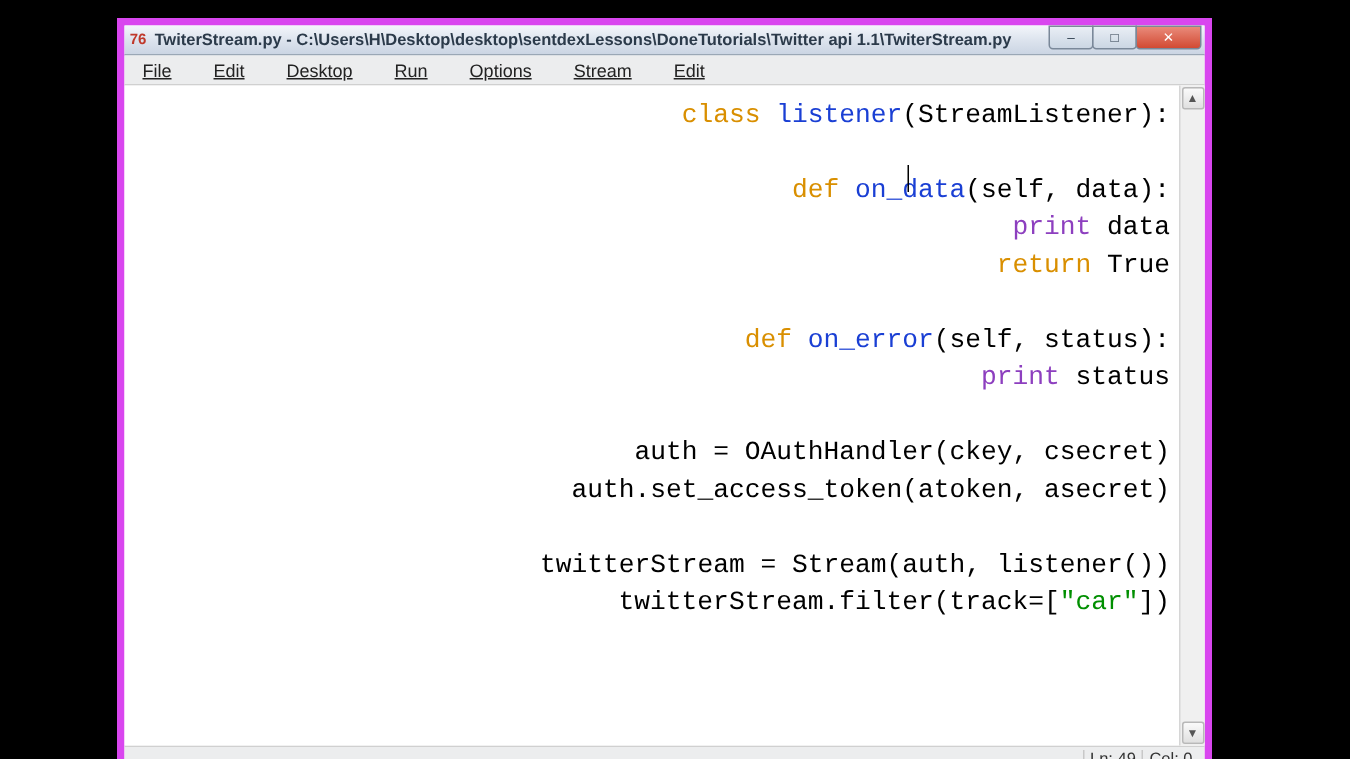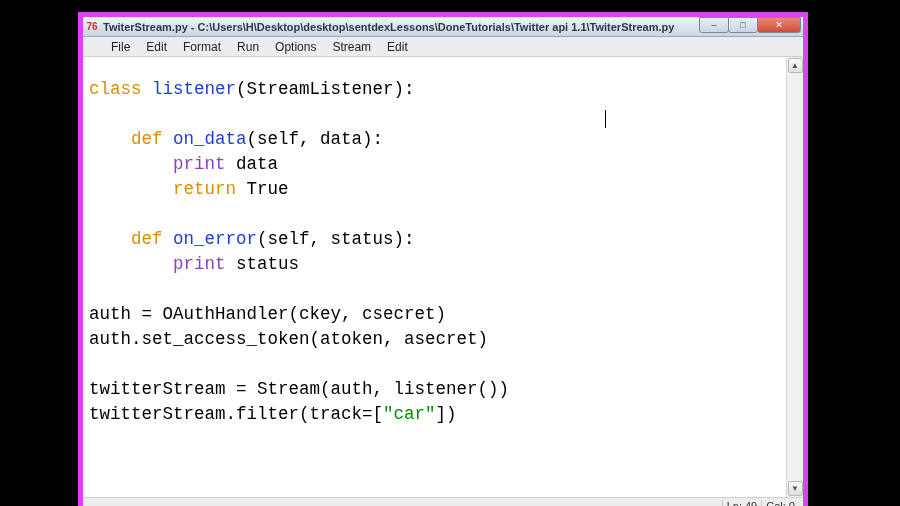--- a/index.html
+++ b/index.html
@@ -68,43 +68,45 @@
     background: linear-gradient(to bottom, #e98a7a, #d24a33);
     color: #fff;
     width: 44px;
   }
   .menubar {
     height: 20px;
     background: #ecedee;
     border-bottom: 1px solid #d0d0d0;
     display: flex;
     align-items: center;
-    padding: 0 20px;
+    padding: 0 4px;
     font-size: 12px;
     color: #222;
-    gap: 0;
+    gap: 12px;
+    text-decoration: underline;
   }
   .menubar span {
     padding: 2px 8px;
   }
   .editor-wrap {
     flex: 1;
     display: flex;
     position: relative;
     background: #fff;
   }
   .editor {
     flex: 1;
-    padding: 20px 6px 6px 6px;
+    padding: 8px 6px 6px 6px;
     font-family: "Consolas", "Courier New", monospace;
     font-size: 17.5px;
     line-height: 25px;
     white-space: pre;
     color: #000;
     position: relative;
+    text-align: right;
   }
   .kw-orange { color: #d98f00; }
   .kw-blue   { color: #1a3fd4; }
   .kw-purple { color: #8d3fbf; }
   .str-green { color: #008f00; }
   .text-caret {
     position: absolute;
     width: 1px;
     height: 18px;
     background: #000;
@@ -153,21 +155,21 @@
     <div class="win-controls">
       <div class="win-btn">–</div>
       <div class="win-btn">□</div>
       <div class="win-btn close">✕</div>
     </div>
   </div>
 
   <div class="menubar">
     <span>File</span>
     <span>Edit</span>
-    <span>Format</span>
+    <span>Desktop</span>
     <span>Run</span>
     <span>Options</span>
     <span>Stream</span>
     <span>Edit</span>
   </div>
 
   <div class="editor-wrap">
     <div class="editor"><span class="kw-orange">class</span><span class="kw-blue"> listener</span><span>(StreamListener):</span>
 
     <span class="kw-orange">def</span><span class="kw-blue"> on_data</span><span>(self, data):</span>

